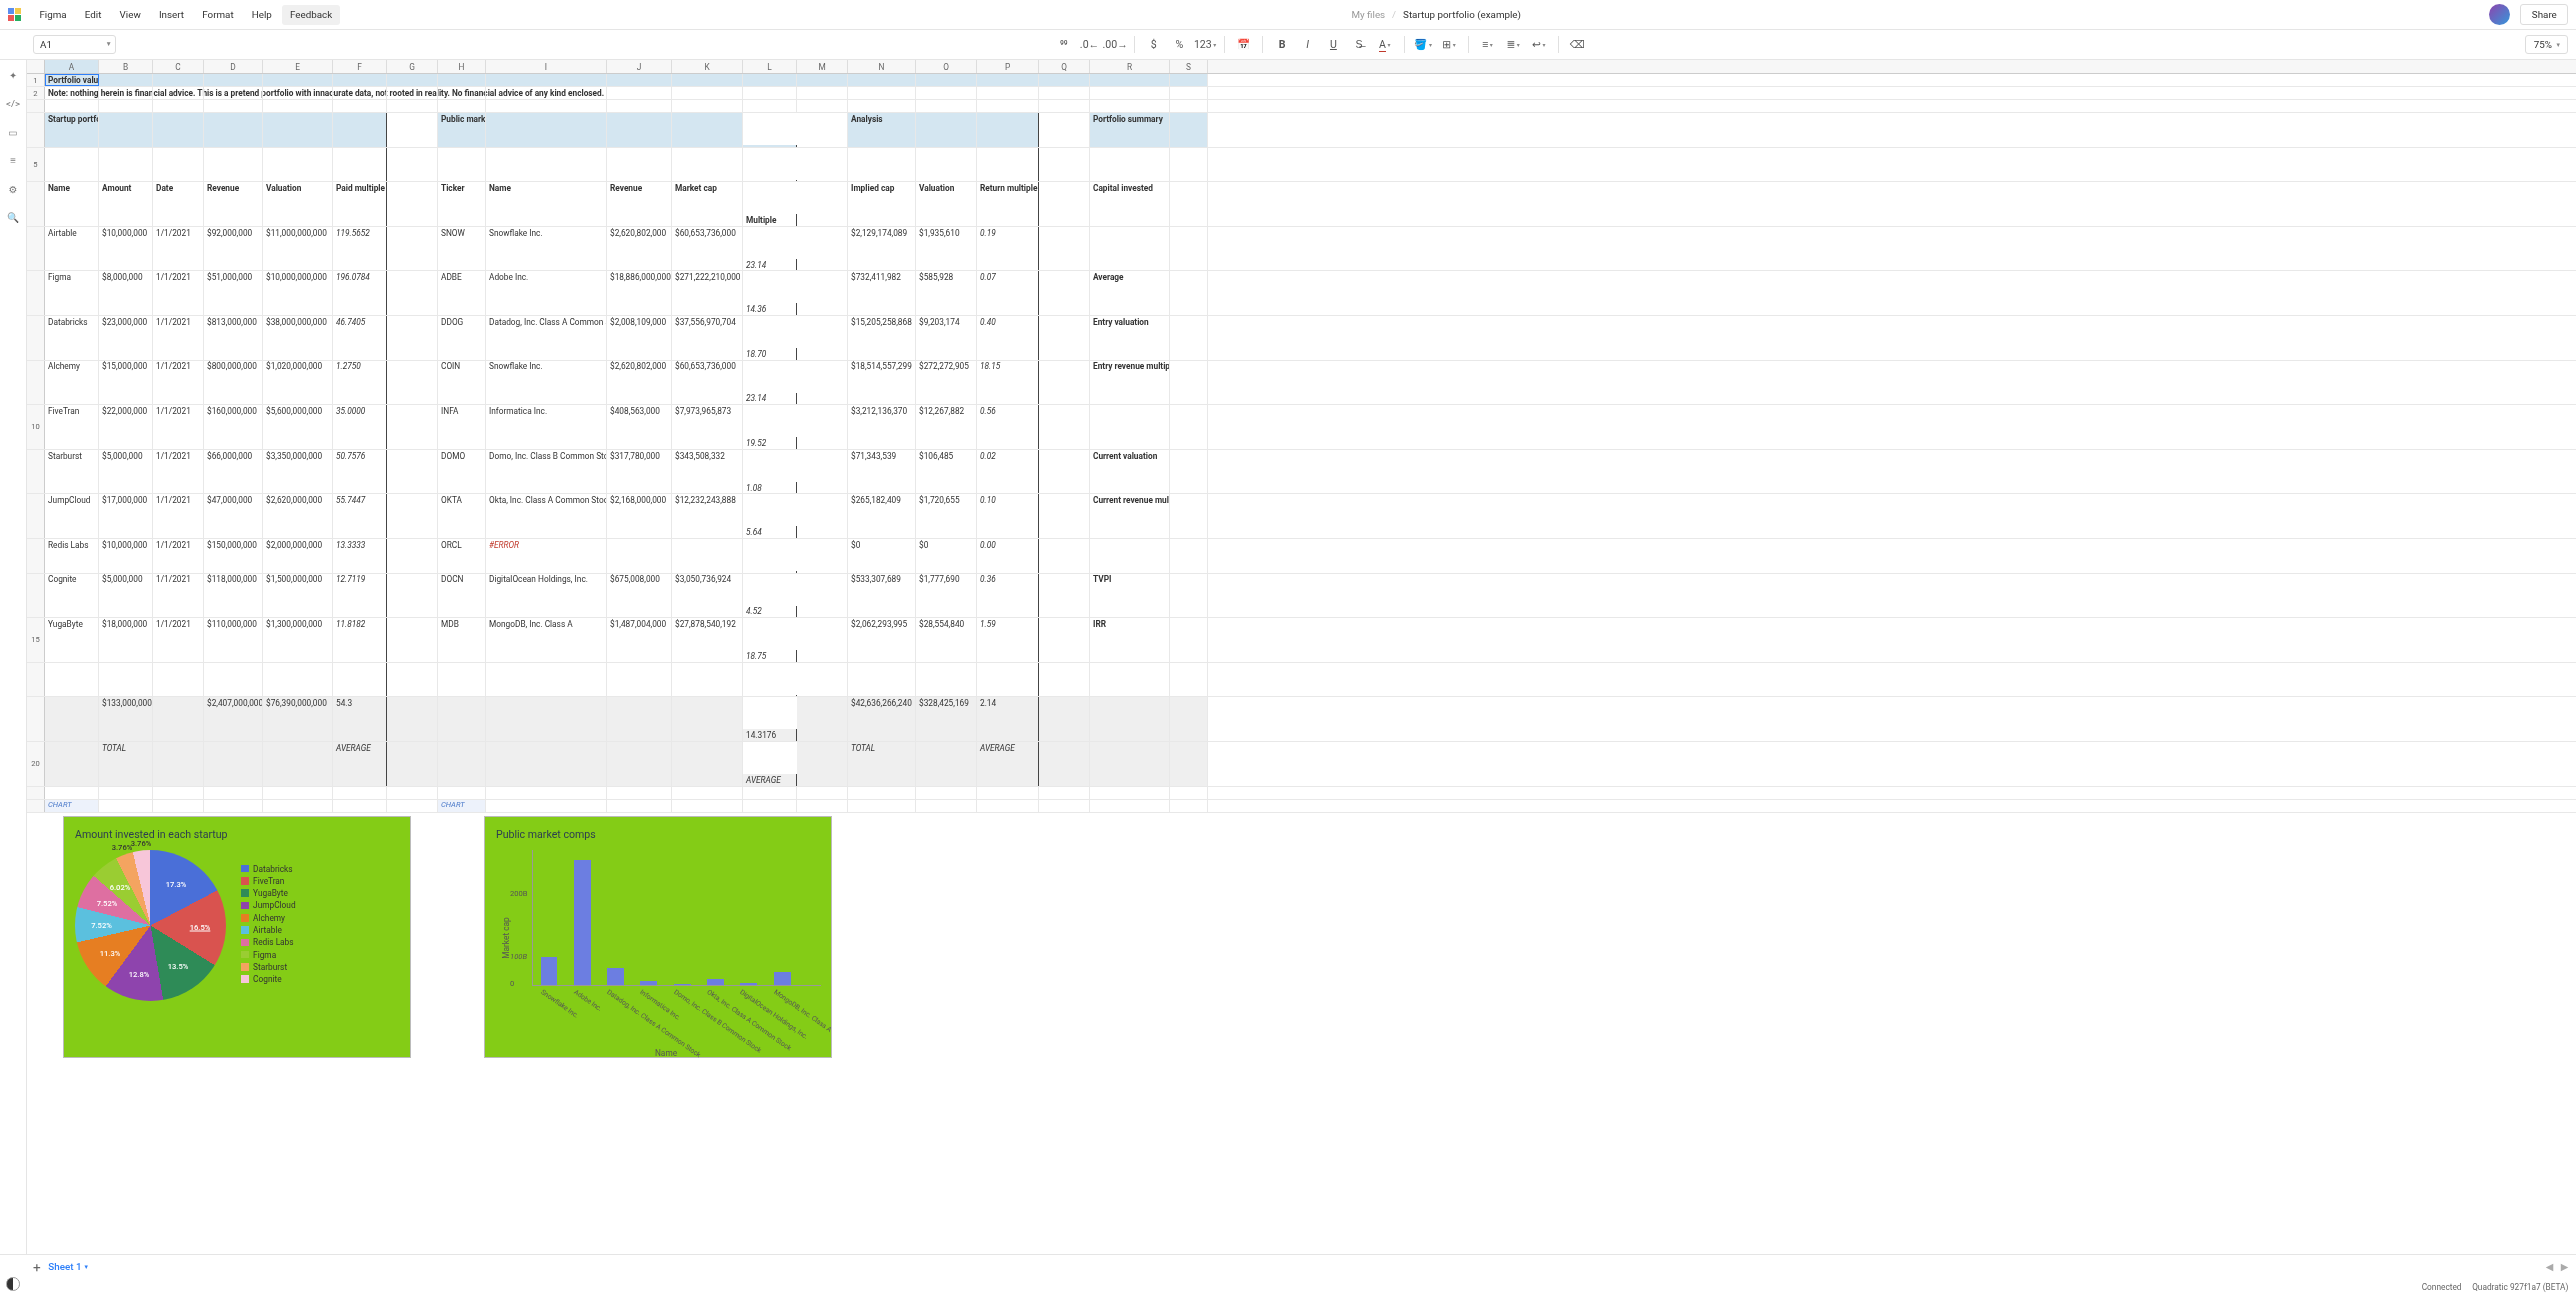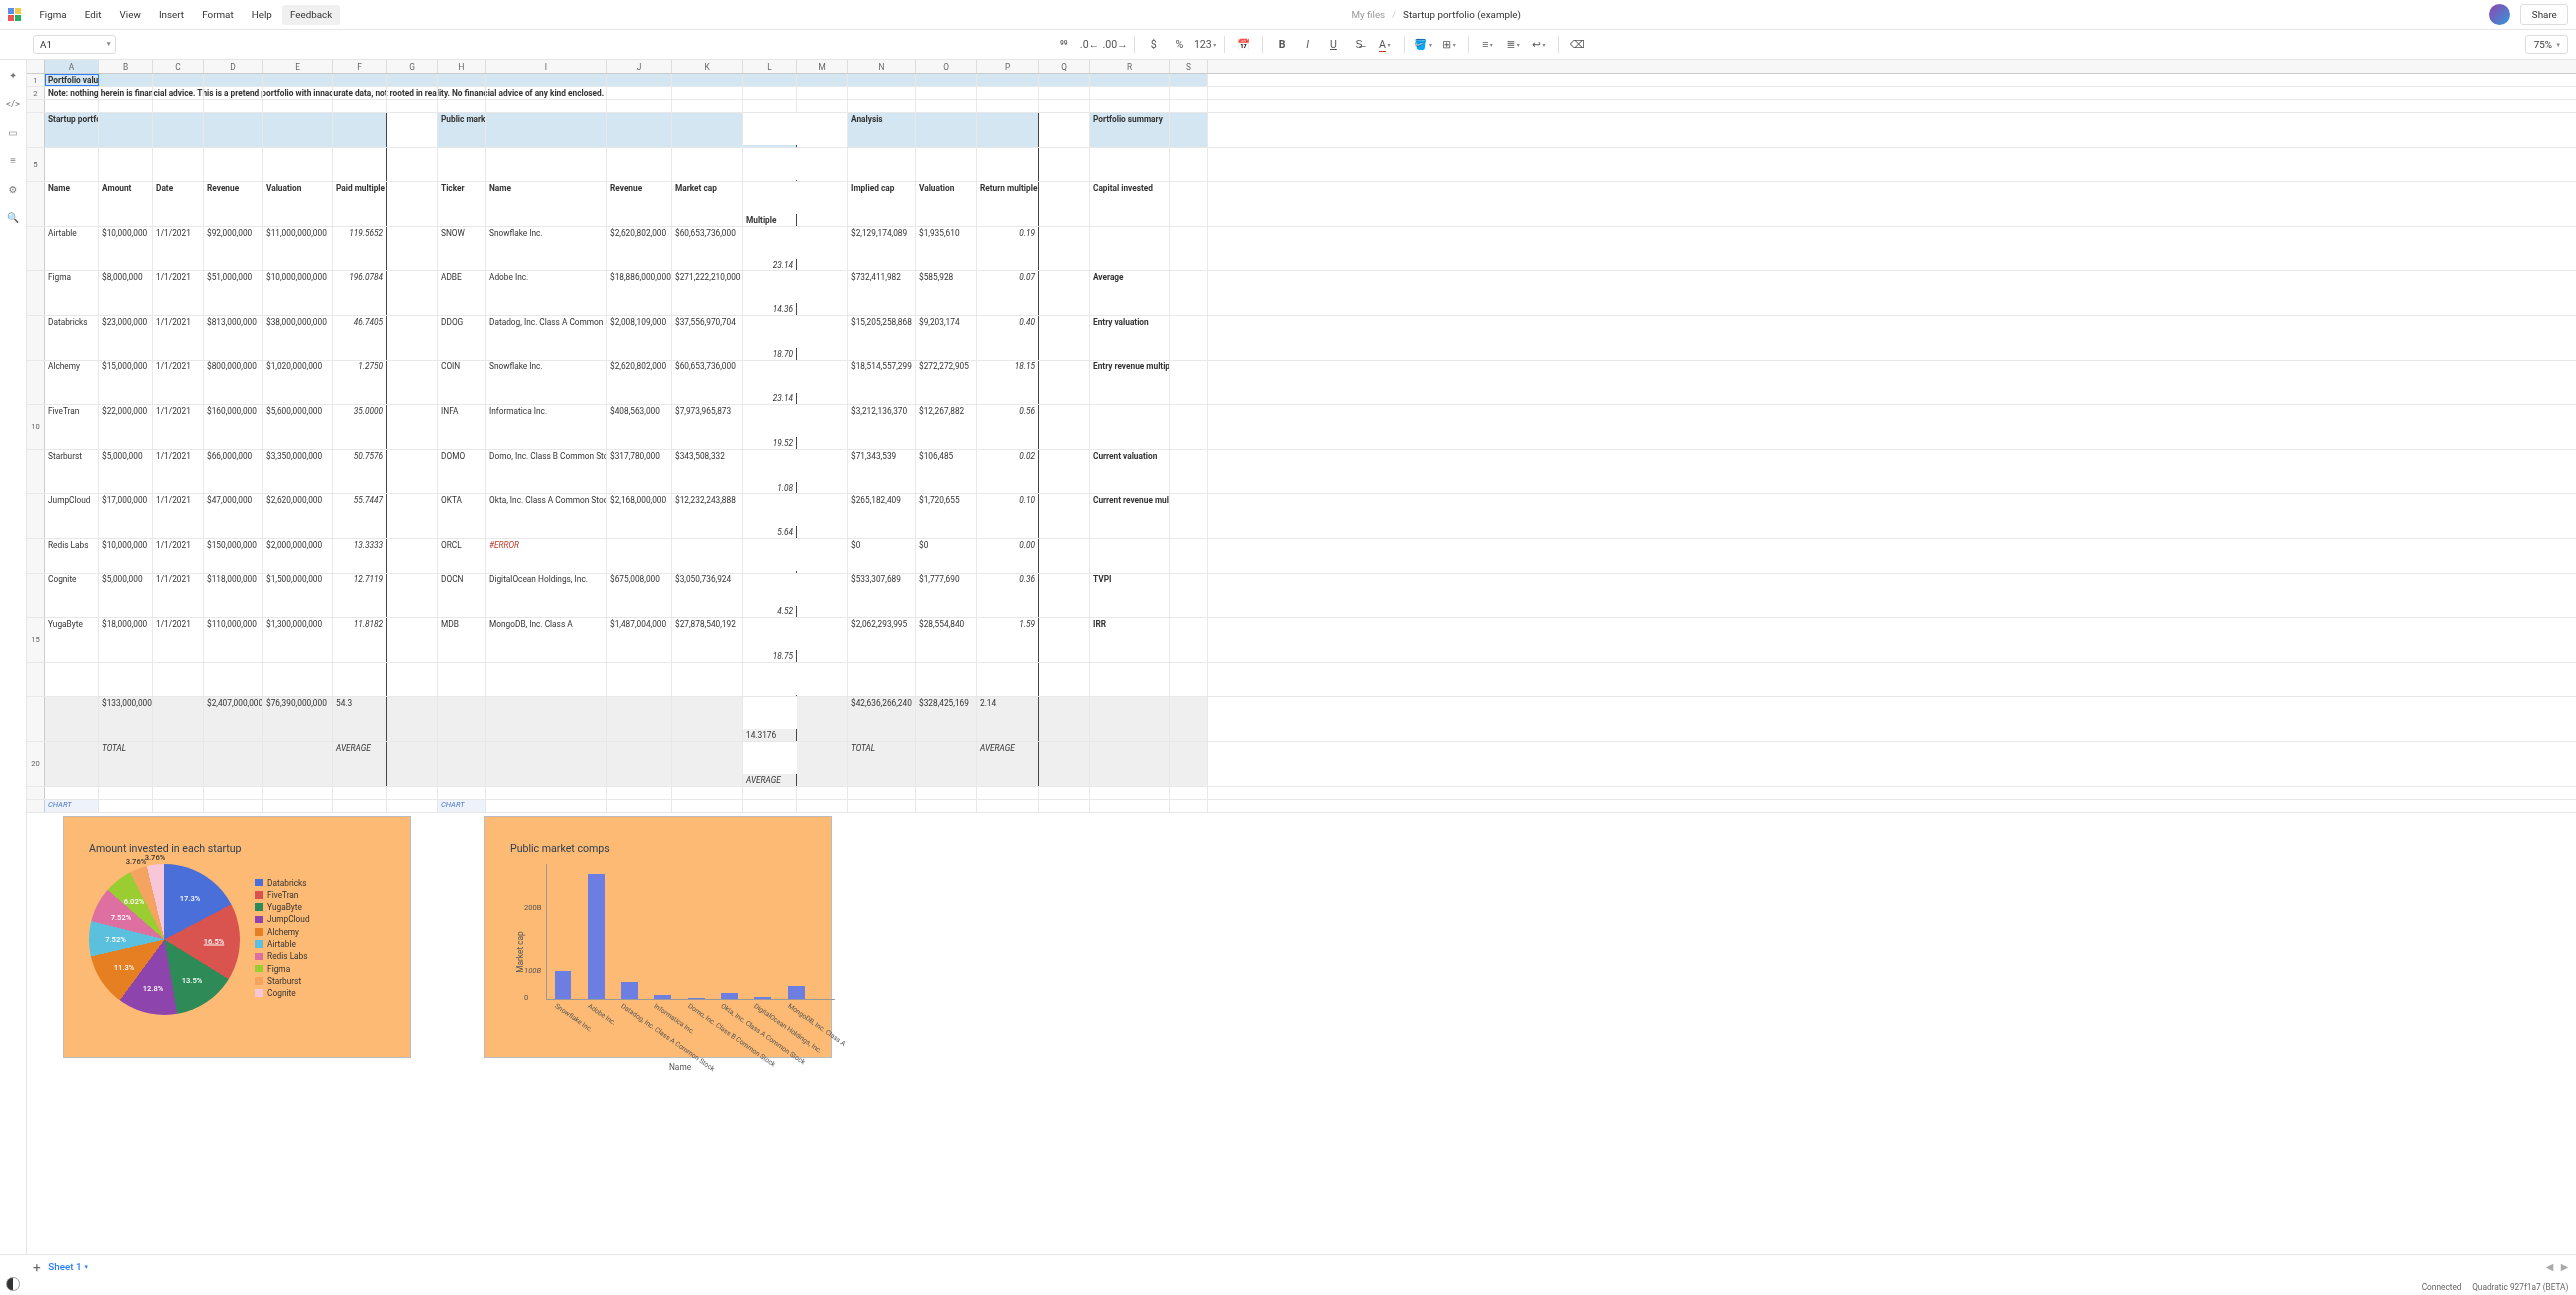--- a/index.html
+++ b/index.html
@@ -38,37 +38,37 @@
 
 
 .col-headers { display: flex; position: sticky; top: 0; background: #f7f7f7; border-bottom: 0.8px solid #ccc; z-index: 5; }
 .corner { width: 18px; min-width: 18px; border-right: 0.8px solid #ccc; background: #f7f7f7; }
 .col-h { border-right: 0.8px solid #ddd; text-align: center; font-size: 8.3px; color: #666; padding: 1.5px 0; }
 
 .grid { display: flex; flex-direction: column; min-width: 1181px; }
 .row { display: flex; border-bottom: 0.8px solid #e8e8e8; min-height: 13px; }
 .row-h { width: 18px; min-width: 18px; text-align: center; font-size: 7.6px; color: #666; background: #f7f7f7; border-right: 0.8px solid #ccc; display: flex; align-items: center; justify-content: center; }
 .cell { border-right: 0.8px solid #e8e8e8; padding: 0.8px 3px; font-size: 8.3px; white-space: nowrap; overflow: hidden; text-overflow: clip; }
-.cell.ital { font-style: italic; text-align: right; }
+.cell.ital { font-style: italic; }
 .cell.bold { font-weight: 700; }
 .cell.err { color: #c0392b; font-style: italic; }
 .cell.sec { background: #d4e6f1; font-weight: 700; }
 .cell.hdr { font-weight: 700; }
 .cell.sel { outline: 1.5px solid #2d7ff9; outline-offset: -1.5px; }
 .row.totals .cell { background: #efefef; }
 .cell.totlabel { font-style: italic; }
 .cell.chartlabel { color: #4a79c9; font-style: italic; background: #edf2fb; font-size: 7.6px; }
 
 
 .cA{width:54px;}.cB{width:54px;}.cC{width:51px;}.cD{width:59px;}.cE{width:70px;}.cF{width:54px;}.cG{width:51px;}.cH{width:48px;}.cI{width:121px;}.cJ{width:65px;}.cK{width:71px;}.cL{width:54px;}.cM{width:51px;}.cN{width:68px;}.cO{width:61px;}.cP{width:62px;}.cQ{width:51px;}.cR{width:80px;}.cS{width:38px;}
 
 .vborder-port { border-right: 1.5px solid #444 !important; }
 .vborder-comp { border-right: 1.5px solid #444 !important; margin-top: 32px; }
 .vborder-an { border-right: 1.5px solid #444 !important; }
-.chart-box { border: 0.8px solid #bbb; background: #fdba74; margin: 3px 0 0 18px; width: 348px; height: 242px; position: relative; padding: 25px; }
+.chart-box { border: 0.8px solid #bbb; background: #84cc16; margin: 3px 0 0 18px; width: 348px; height: 242px; position: relative; padding: 11px; }
 .chart-box.bar { margin-left: 73px; }
 .chart-title { font-size: 10.6px; color: #2c3e50; margin-bottom: 9px; }
 
 
 .pie-wrap { display: flex; gap: 15px; align-items: center; }
 .pie { width: 151px; height: 151px; border-radius: 50%; position: relative; }
 .pie-label { position: absolute; font-size: 7.6px; color: #fff; font-weight: 500; transform: translate(-50%,-50%); }
 .legend { font-size: 8.3px; }
 .legend-item { display: flex; align-items: center; gap: 4.5px; margin-bottom: 2.3px; }
 .legend-sw { width: 7.6px; height: 7.6px; }

